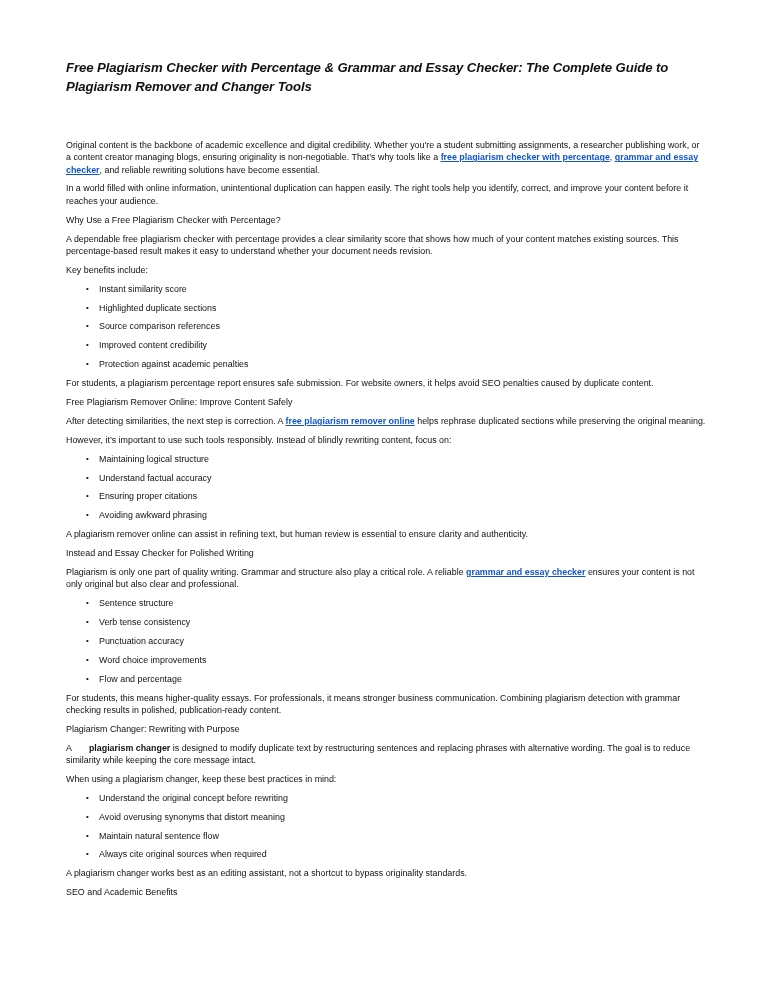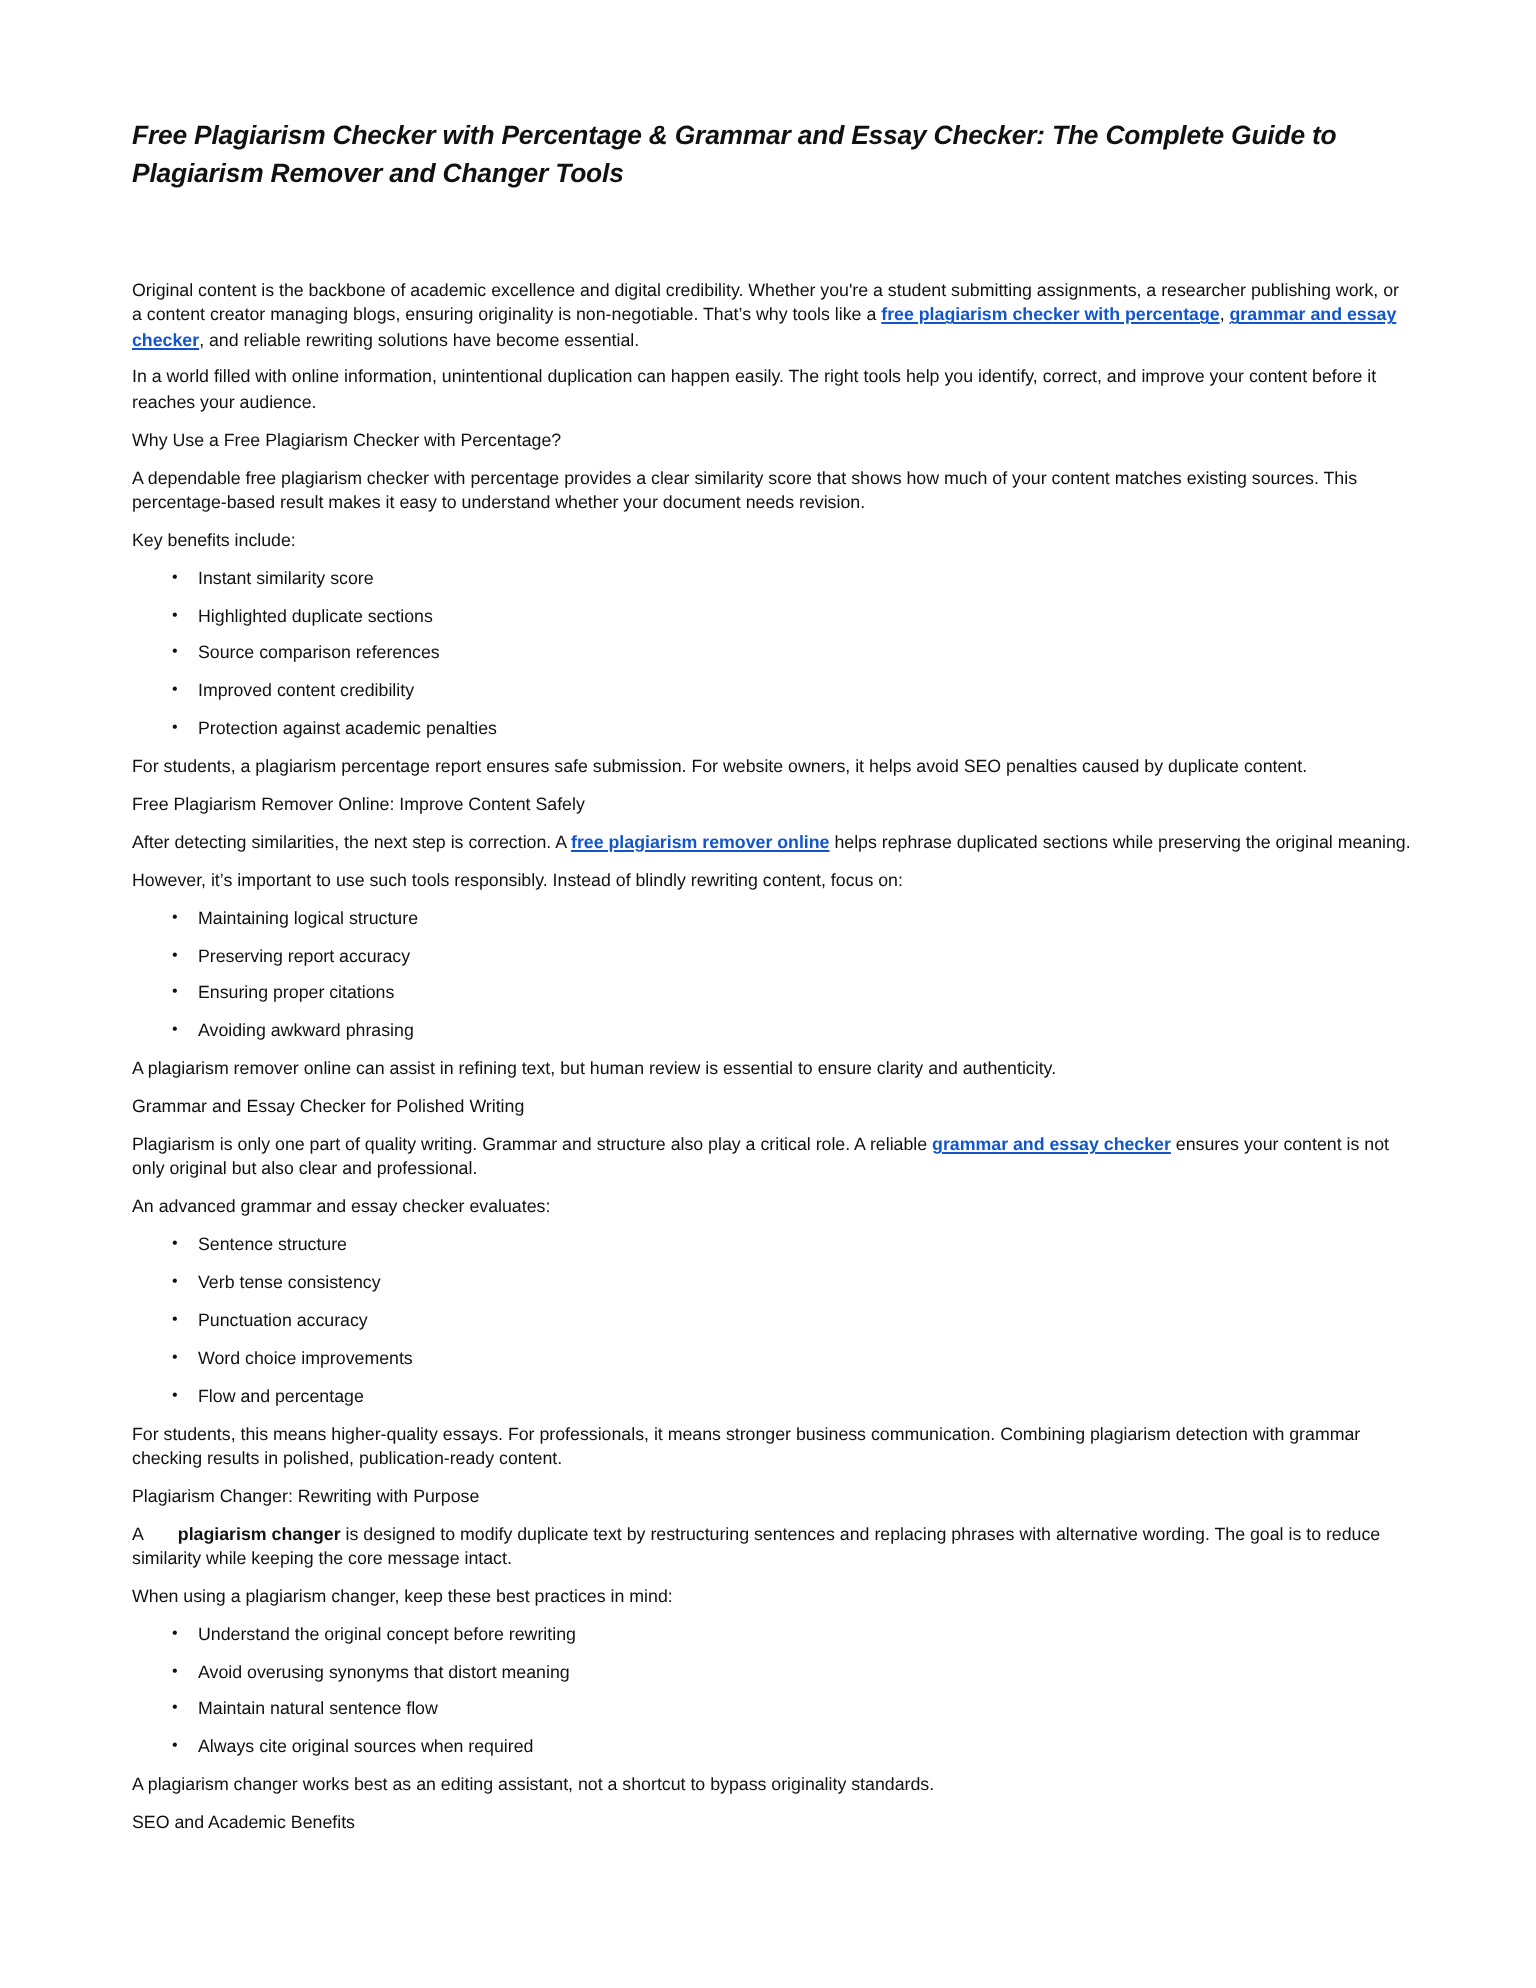--- a/index.html
+++ b/index.html
@@ -98,29 +98,28 @@
       <li><span class="bullet">•</span><span>Improved content credibility</span></li>
       <li><span class="bullet">•</span><span>Protection against academic penalties</span></li>
     </ul>
     <p>For students, a plagiarism percentage report ensures safe submission. For website owners, it helps avoid SEO penalties caused by duplicate content.</p>
 
     <h3>Free Plagiarism Remover Online: Improve Content Safely</h3>
     <p><span>After detecting similarities, the next step is correction. A </span><a class="link" href="#" style="color: rgb(17, 85, 204);">free plagiarism remover online</a><span> helps rephrase duplicated sections while preserving the original meaning.</span></p>
     <p>However, it’s important to use such tools responsibly. Instead of blindly rewriting content, focus on:</p>
     <ul>
       <li><span class="bullet">•</span><span>Maintaining logical structure</span></li>
-      <li><span class="bullet">•</span><span>Preserving report accuracy</span></li>
+      <li><span class="bullet">•</span><span>Understand factual accuracy</span></li>
       <li><span class="bullet">•</span><span>Ensuring proper citations</span></li>
       <li><span class="bullet">•</span><span>Avoiding awkward phrasing</span></li>
     </ul>
     <p>A plagiarism remover online can assist in refining text, but human review is essential to ensure clarity and authenticity.</p>
 
-    <h3>Grammar and Essay Checker for Polished Writing</h3>
+    <h3>Instead and Essay Checker for Polished Writing</h3>
     <p><span>Plagiarism is only one part of quality writing. Grammar and structure also play a critical role. A reliable </span><a class="link" href="#" style="color: rgb(17, 85, 204);">grammar and essay checker</a><span> ensures your content is not only original but also clear and professional.</span></p>
-    <p>An advanced grammar and essay checker evaluates:</p>
     <ul>
       <li><span class="bullet">•</span><span>Sentence structure</span></li>
       <li><span class="bullet">•</span><span>Verb tense consistency</span></li>
       <li><span class="bullet">•</span><span>Punctuation accuracy</span></li>
       <li><span class="bullet">•</span><span>Word choice improvements</span></li>
       <li><span class="bullet">•</span><span>Flow and percentage</span></li>
     </ul>
     <p>For students, this means higher-quality essays. For professionals, it means stronger business communication. Combining plagiarism detection with grammar checking results in polished, publication-ready content.</p>
 
     <h3>Plagiarism Changer: Rewriting with Purpose</h3>

